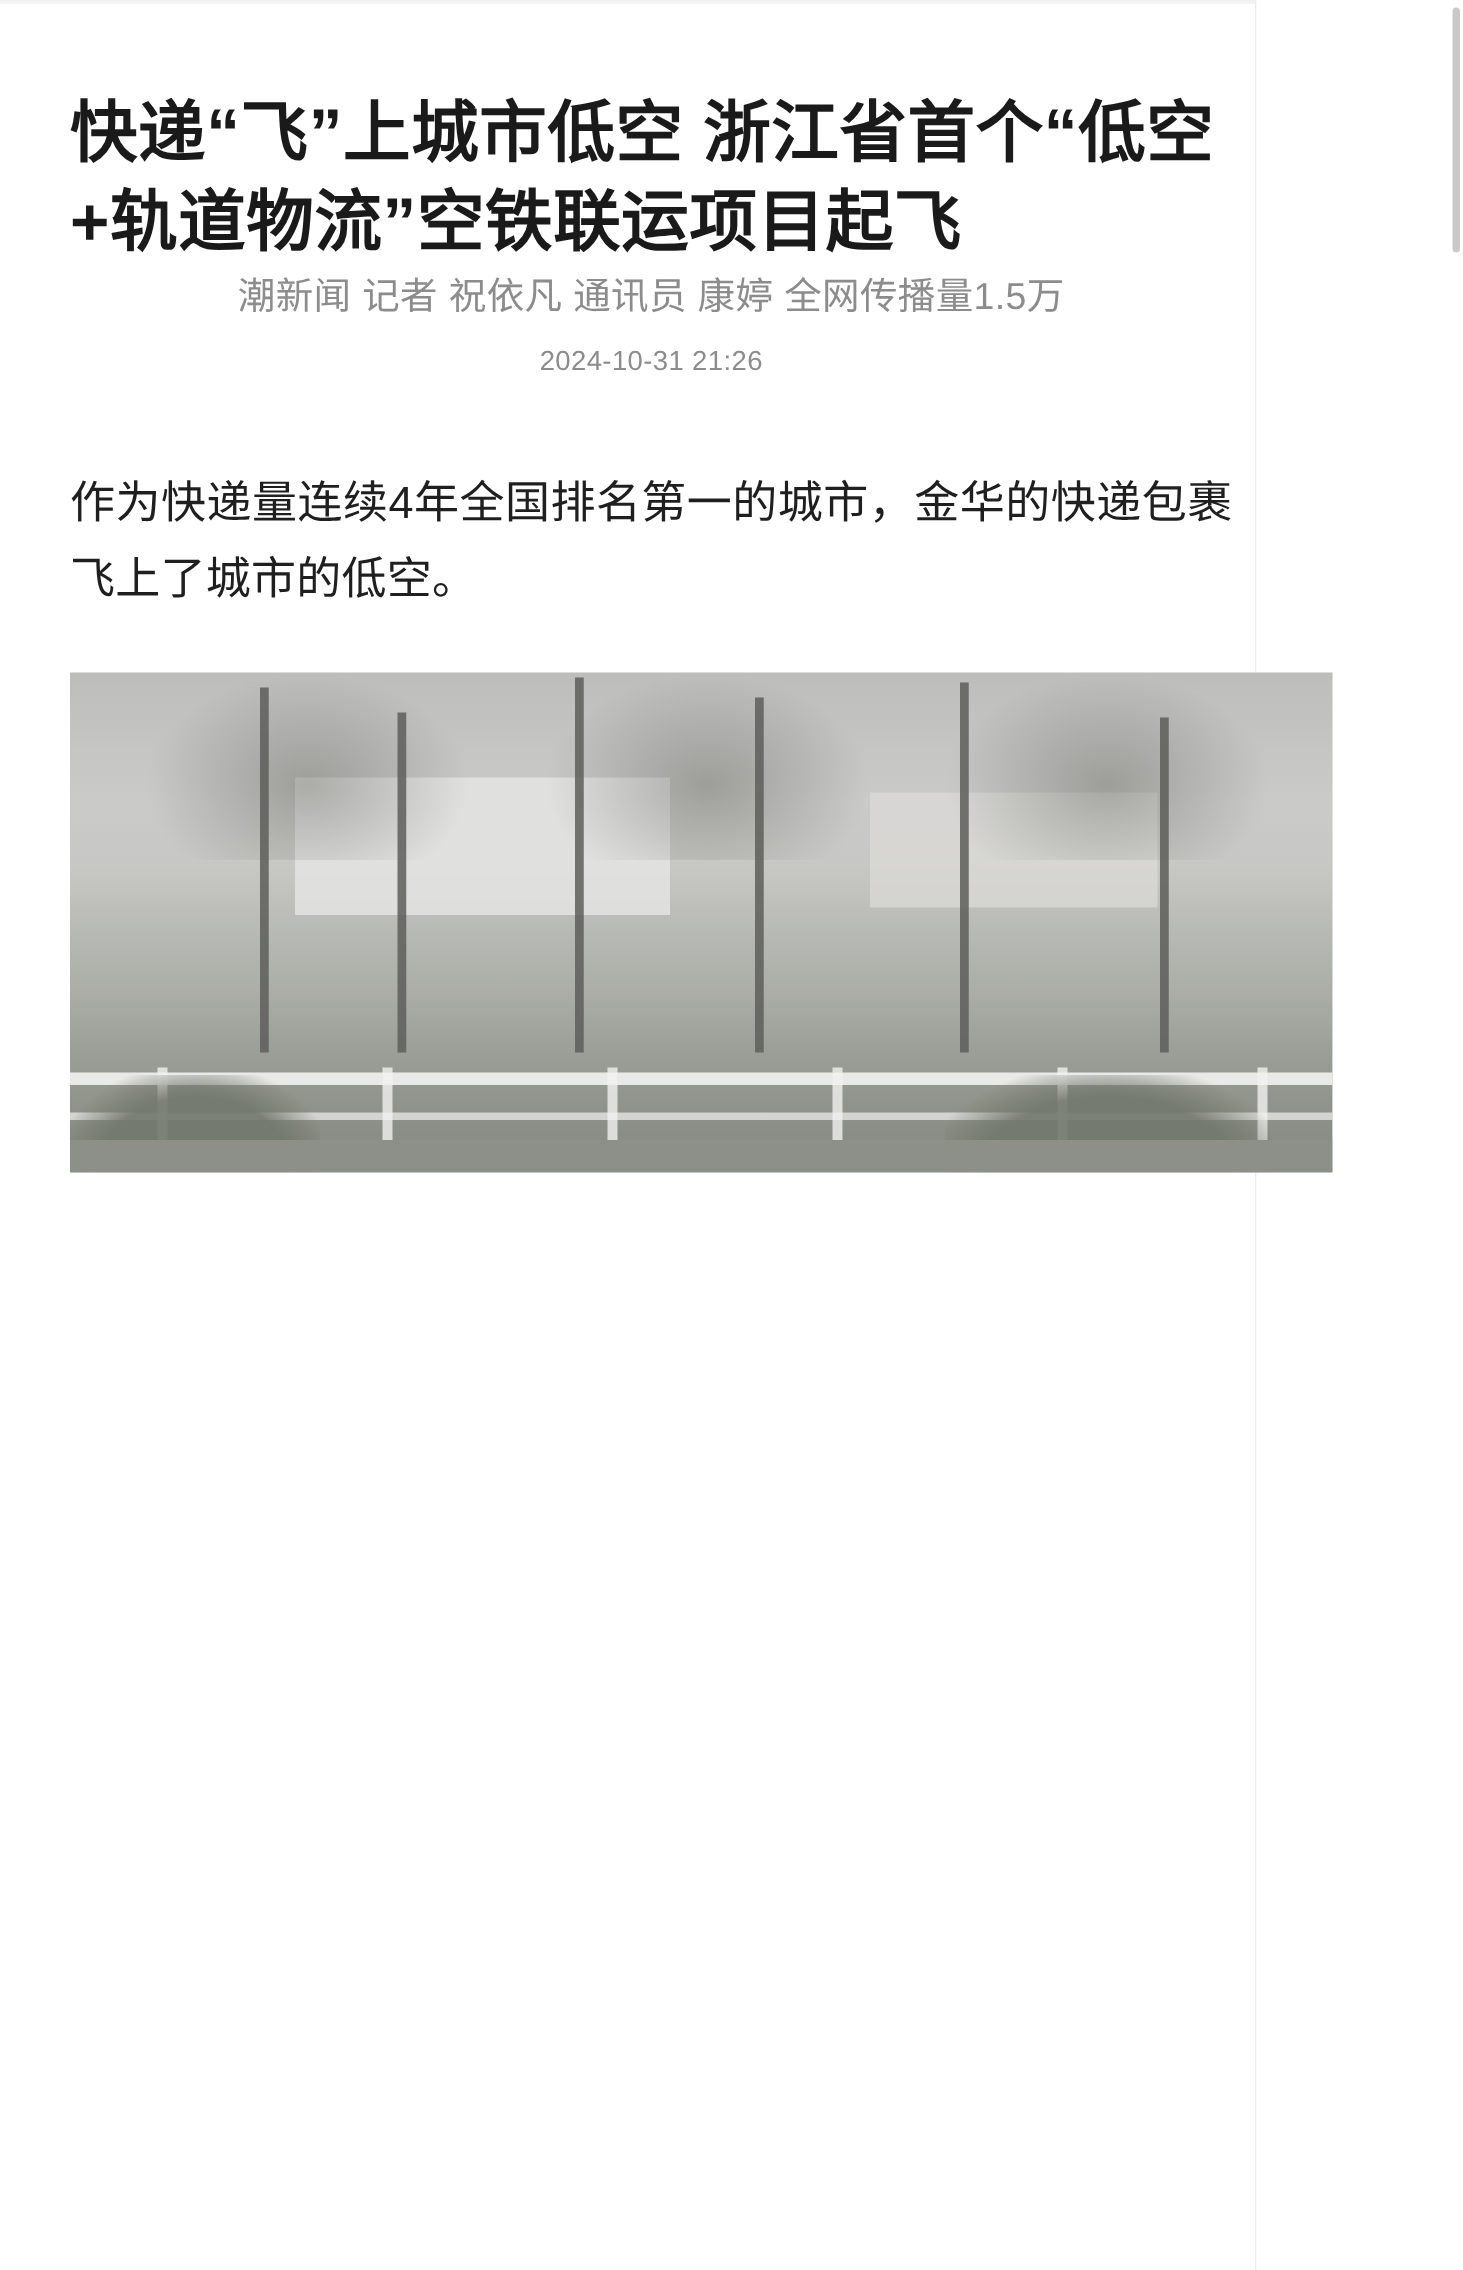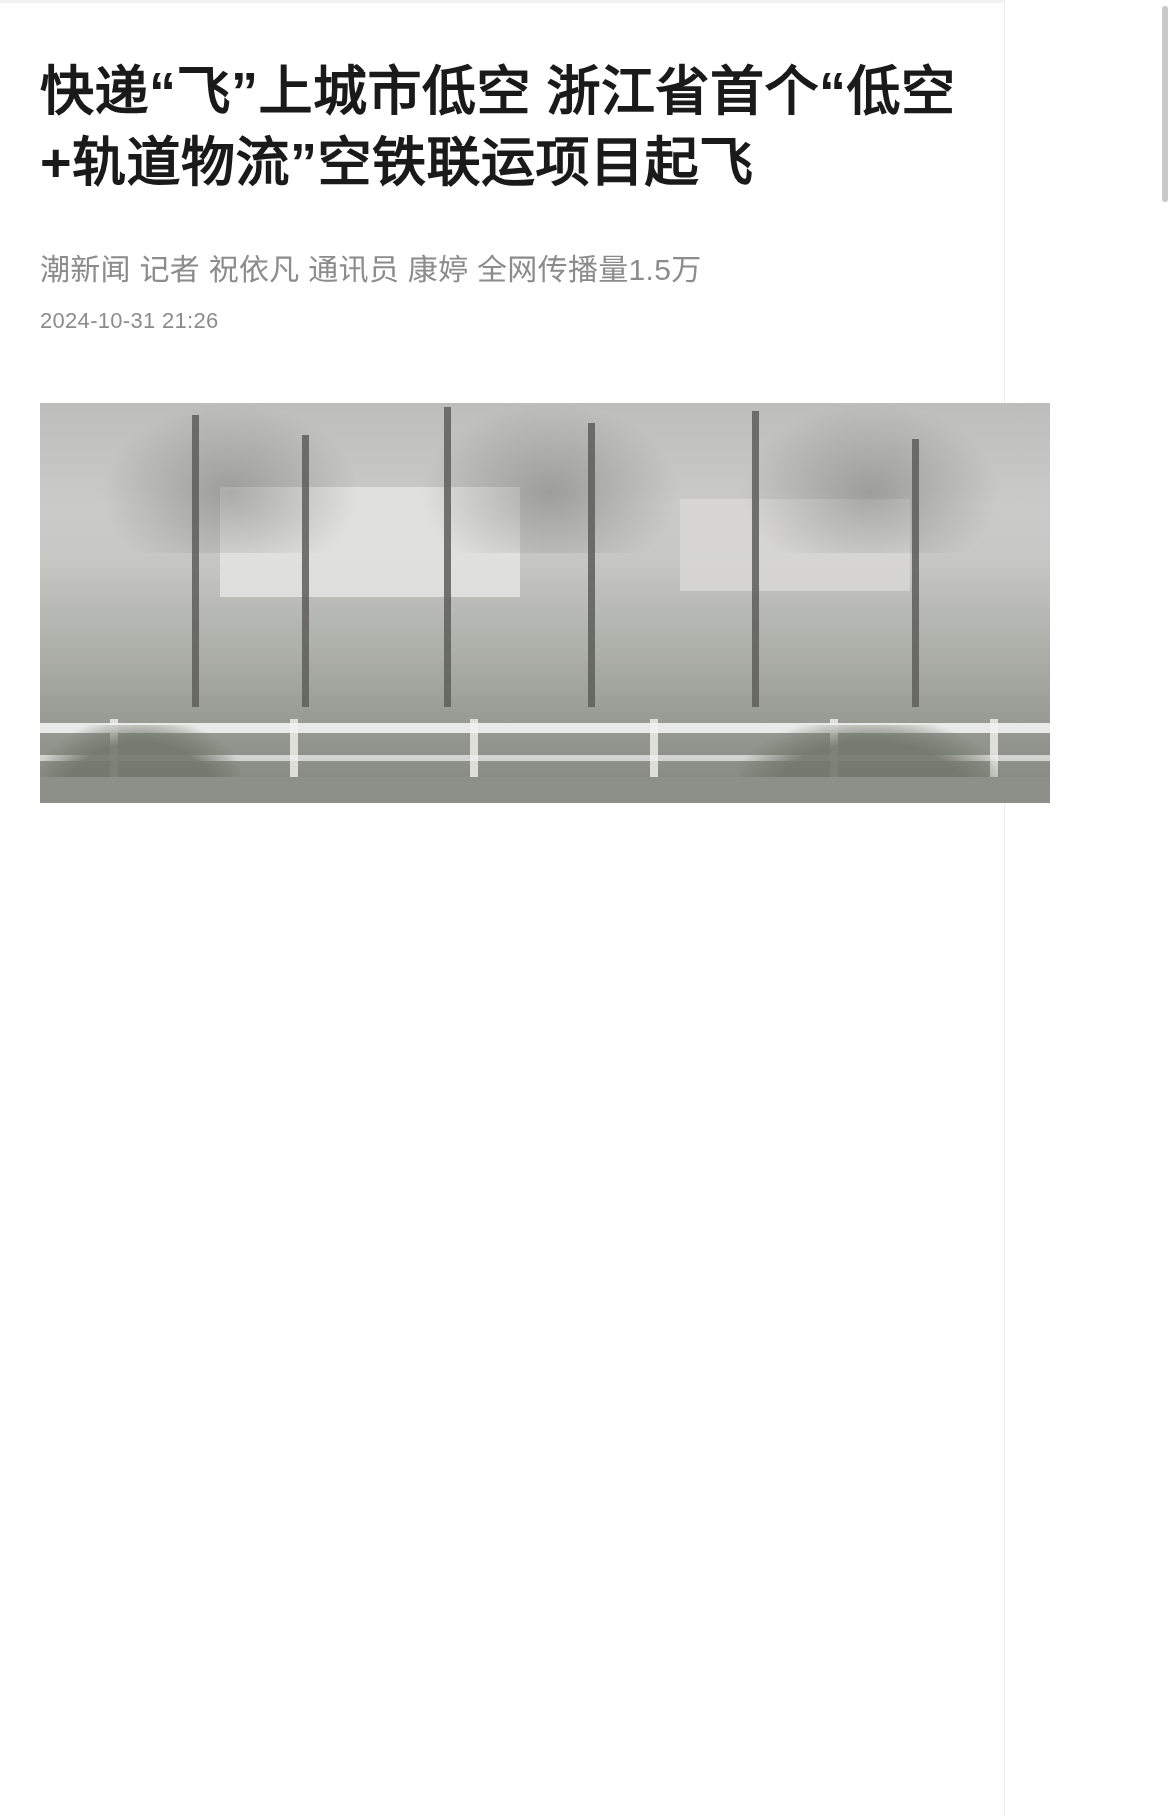--- a/index.html
+++ b/index.html
@@ -21,41 +21,41 @@
     position: absolute;
     top: 0; left: 0;
     width: 1005px;
     height: 3px;
     background: #f2f2f2;
   }
 
   .page {
     position: relative;
     width: 1168px;
-    padding: 0;
+    padding: 16px;
   }
 
   .article {
     padding: 56px 40px 0 40px;
     width: 1010px;
   }
 
   .headline {
     font-size: 54px;
     line-height: 1.32;
     font-weight: bold;
     color: #1a1a1a;
     letter-spacing: 0.5px;
     margin: 0;
     padding: 0;
     word-break: break-word;
   }
 
   .meta {
-    margin-top: 48px;
+    text-align: center;
   }
   .byline {
     font-size: 30px;
     color: #8c8c8c;
     line-height: 1.5;
     letter-spacing: 0.3px;
   }
   .timestamp {
     font-size: 22px;
     color: #8c8c8c;
@@ -210,20 +210,21 @@
   <div class="article">
 
     <h1 class="headline">快递“飞”上城市低空 浙江省首个“低空+轨道物流”空铁联运项目起飞</h1>
 
     <div class="meta">
       <div class="byline">潮新闻 记者 祝依凡 通讯员 康婷 全网传播量1.5万</div>
       <div class="timestamp">2024-10-31 21:26</div>
     </div>
 
     <div class="body">
+      <p>作为快递量连续4年全国排名第一的城市，金华的快递包裹飞上了城市的低空。</p>
     </div>
 
     <div class="figure">
       <div class="photo">
         <div class="wall"></div>
         <div class="wall2"></div>
 
         <div class="canopy" style="left:60px;"></div>
         <div class="canopy" style="left:380px;"></div>
         <div class="canopy" style="left:700px;"></div>

